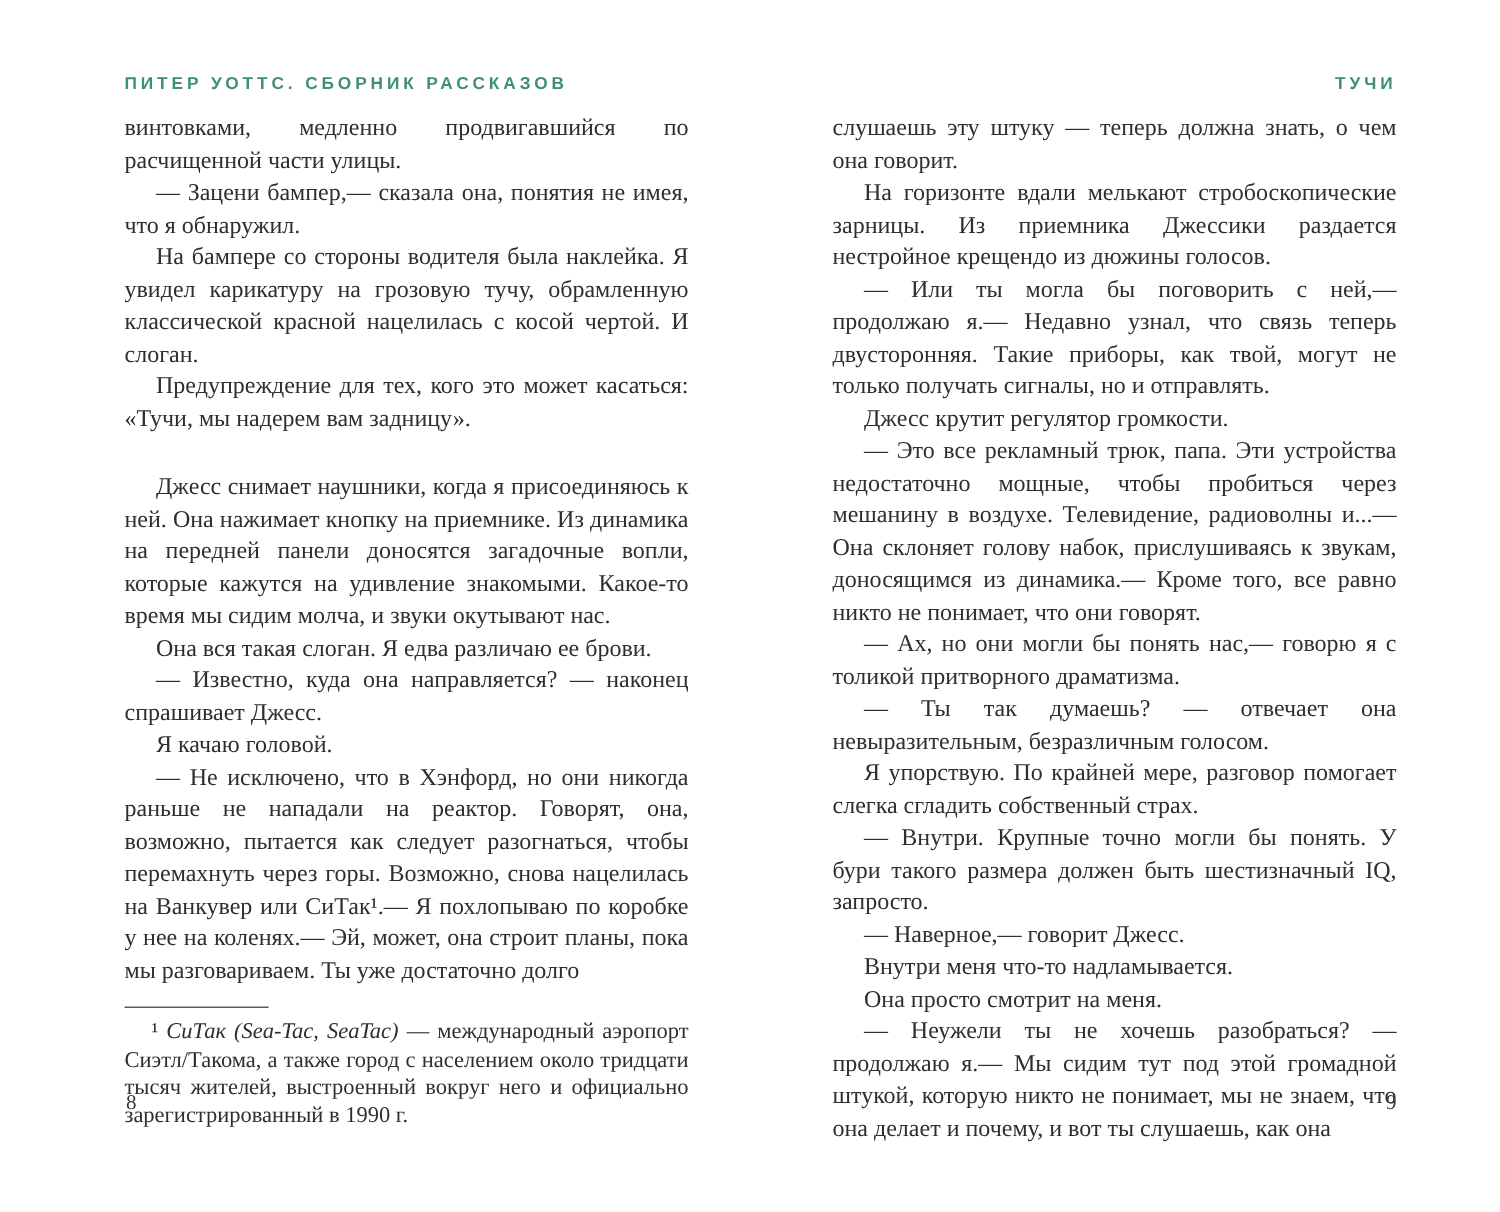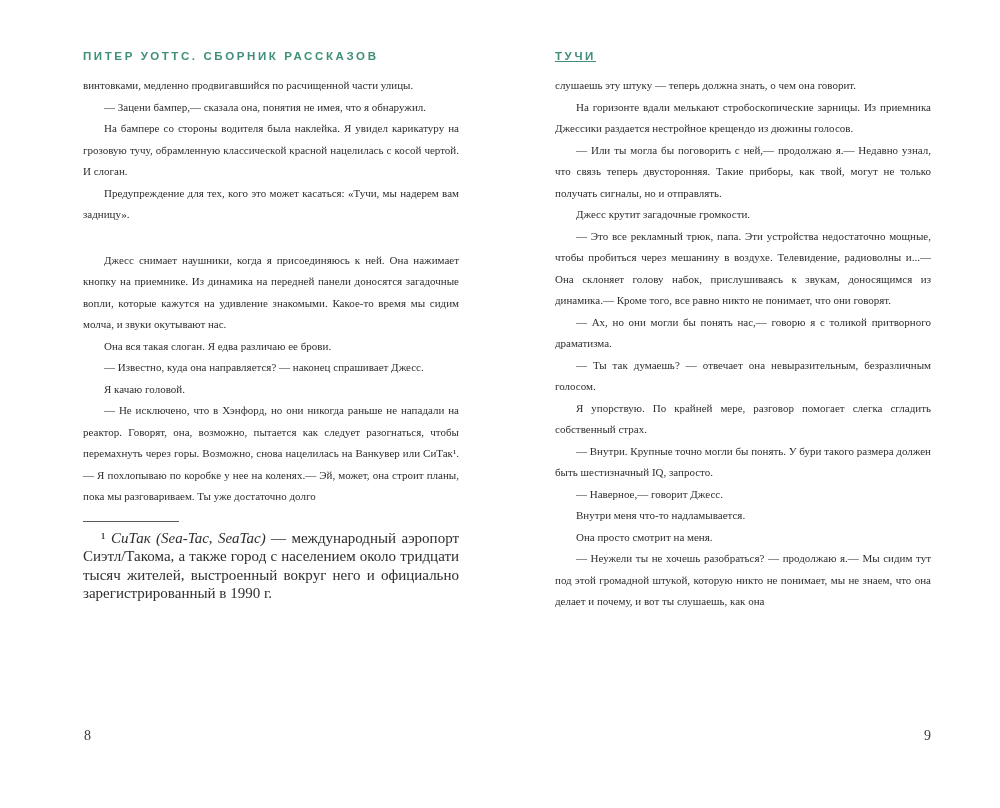--- a/index.html
+++ b/index.html
@@ -27,24 +27,24 @@
   .running-head {
     font-family: "Liberation Sans", sans-serif;
     font-size: 11.5px;
     font-weight: bold;
     letter-spacing: 2.6px;
     color: #3f8e7a;
     text-transform: uppercase;
     margin-bottom: 13px;
     white-space: nowrap;
   }
-  .running-head.right-align { text-align: left; text-decoration: underline; }
+  .running-head.right-align { text-align: right; }
 
   .body-text {
-    font-size: 11px;
+    font-size: 16px;
     line-height: 21.5px;
     text-align: justify;
   }
   .para { margin: 0; }
   .para.indent { text-indent: 21px; }
   .para.no-indent { text-indent: 0; }
   .para.scene-break { margin-top: 24px; }
 
   .footnote-block { margin-top: 13px; }
   .footnote-rule {
@@ -97,21 +97,21 @@
     </div>
   </div>
 
   <div class="page right">
     <div class="running-head right-align">ТУЧИ</div>
 
     <div class="body-text">
       <p class="para no-indent">слушаешь эту штуку — теперь должна знать, о чем она говорит.</p>
       <p class="para indent">На горизонте вдали мелькают стробоскопические зарницы. Из приемника Джессики раздается нестройное крещендо из дюжины голосов.</p>
       <p class="para indent">— Или ты могла бы поговорить с ней,— продолжаю я.— Недавно узнал, что связь теперь двусторонняя. Такие приборы, как твой, могут не только получать сигналы, но и отправлять.</p>
-      <p class="para indent">Джесс крутит загадочные громкости.</p>
+      <p class="para indent">Джесс крутит регулятор громкости.</p>
       <p class="para indent">— Это все рекламный трюк, папа. Эти устройства недостаточно мощные, чтобы пробиться через мешанину в воздухе. Телевидение, радиоволны и...— Она склоняет голову набок, прислушиваясь к звукам, доносящимся из динамика.— Кроме того, все равно никто не понимает, что они говорят.</p>
       <p class="para indent">— Ах, но они могли бы понять нас,— говорю я с толикой притворного драматизма.</p>
       <p class="para indent">— Ты так думаешь? — отвечает она невыразительным, безразличным голосом.</p>
       <p class="para indent">Я упорствую. По крайней мере, разговор помогает слегка сгладить собственный страх.</p>
       <p class="para indent">— Внутри. Крупные точно могли бы понять. У бури такого размера должен быть шестизначный IQ, запросто.</p>
       <p class="para indent">— Наверное,— говорит Джесс.</p>
       <p class="para indent">Внутри меня что-то надламывается.</p>
       <p class="para indent">Она просто смотрит на меня.</p>
       <p class="para indent">— Неужели ты не хочешь разобраться? — продолжаю я.— Мы сидим тут под этой громадной штукой, которую никто не понимает, мы не знаем, что она делает и почему, и вот ты слушаешь, как она</p>
     </div>

